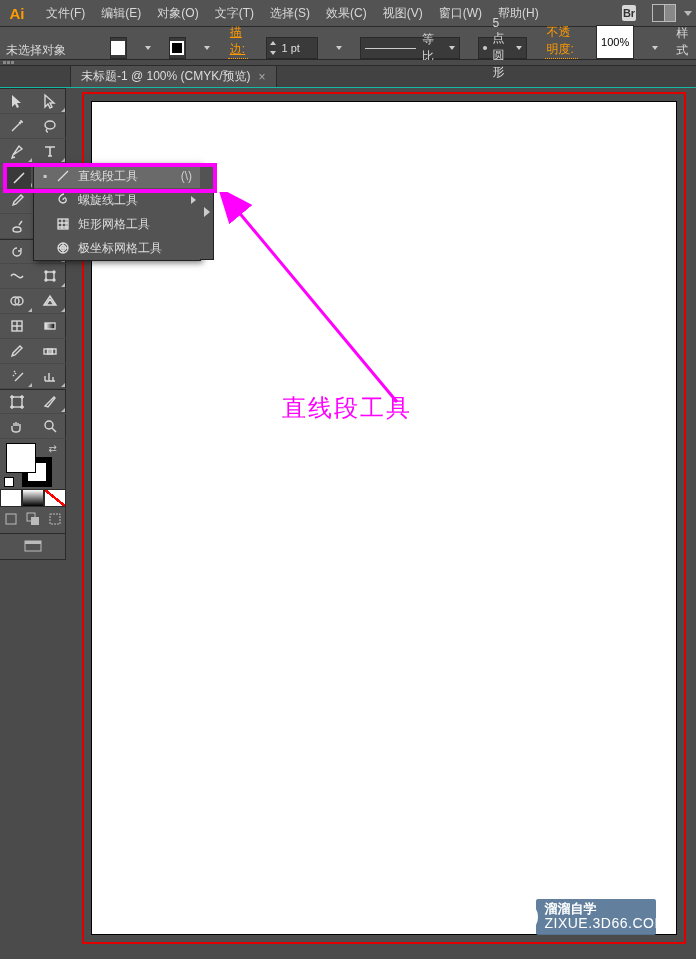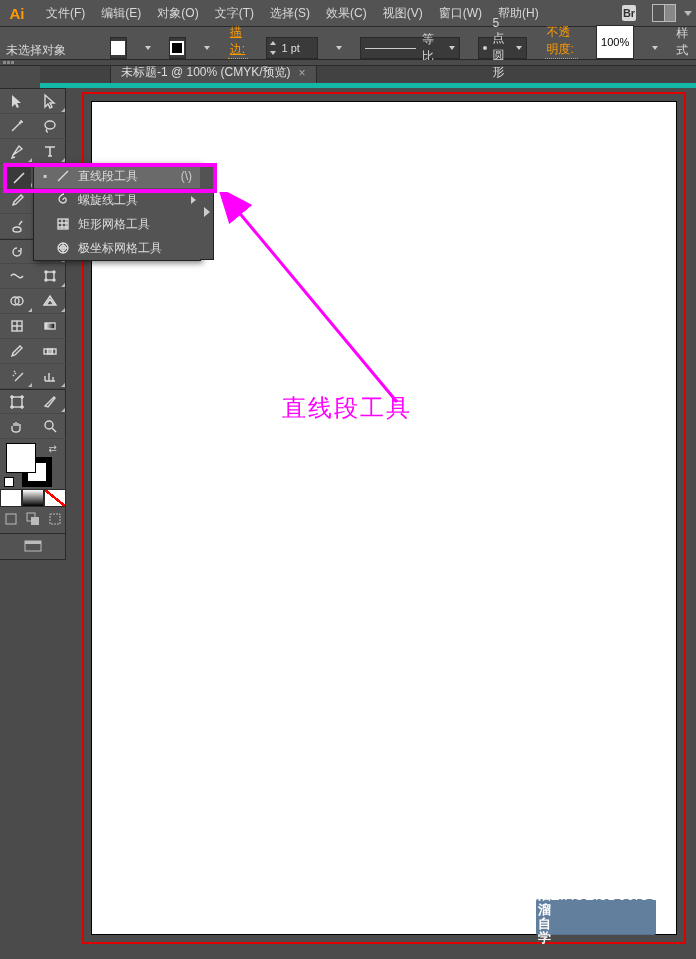--- a/index.html
+++ b/index.html
@@ -37,21 +37,21 @@
   .wide-dd .bullet-sample span{width:4px;height:4px;background:#ccc;border-radius:50%;}
   .opacity-lbl{color:#ff9a00;border-bottom:1px dotted #ff9a00;padding:0 2px;}
   .pct-box{width:46px;height:34px;border:1px solid #2a2a2a;background:#fff;color:#000;display:flex;align-items:center;padding:16px 4px;font-size:11px;}
 
   
   .accent-strip{height:6px;background:#4a4a4a;border-bottom:1px solid #2a2a2a;position:relative;}
   .accent-strip .knob{position:absolute;left:3px;top:1px;width:12px;height:4px;display:flex;gap:1px;}
   .accent-strip .knob span{width:3px;height:3px;background:#888;}
 
   
-  .tabrow{height:22px;background:#424242;display:flex;align-items:flex-end;padding-left:70px;border-bottom:5px solid #14b8a6;margin-left:40px;}
+  .tabrow{height:22px;background:#424242;display:flex;align-items:flex-end;padding-left:70px;border-bottom:1px solid #14b8a6;}
   .tab{height:22px;background:#4f4f4f;border:1px solid #2a2a2a;border-bottom:none;padding:0 10px;display:flex;align-items:center;gap:8px;font-size:12px;color:#ddd;}
   .tab .close{color:#aaa;font-size:12px;}
 
   
   .toolbox{position:absolute;left:0;top:88px;width:66px;background:#535353;border:1px solid #2a2a2a;border-left:none;display:flex;flex-direction:column;z-index:5;}
   .tool-grid{display:grid;grid-template-columns:33px 33px;}
   .tool{height:25px;display:flex;align-items:center;justify-content:center;color:#d8d8d8;position:relative;border-bottom:1px solid #494949;}
   .tool.sep-row{border-top:1px solid #2a2a2a;}
   .tool svg{width:16px;height:16px;stroke:#d8d8d8;fill:none;stroke-width:1.4;}
   .tool .corner{position:absolute;right:1px;bottom:1px;width:0;height:0;border-left:4px solid transparent;border-bottom:4px solid #bbb;}
@@ -94,21 +94,21 @@
   .flyout .tear{position:absolute;right:-14px;top:0;bottom:0;width:14px;background:#535353;border:1px solid #222;border-left:none;display:flex;align-items:center;justify-content:center;}
   .flyout .tear .tri{width:0;height:0;border-top:5px solid transparent;border-bottom:5px solid transparent;border-left:6px solid #ccc;}
   
   .tool-line-active{position:absolute;left:4px;top:4px;width:24px;height:22px;background:#3a3a3a;display:flex;align-items:center;justify-content:center;z-index:21;}
   .tool-line-active svg{width:16px;height:16px;stroke:#ddd;fill:none;stroke-width:1.6;}
 
   
   .watermark{position:absolute;right:40px;bottom:24px;width:120px;height:36px;background:#5a7a99;color:#fff;display:flex;align-items:center;justify-content:center;gap:6px;border-radius:2px;font-size:12px;opacity:.95;z-index:15;}
   .watermark .play{width:22px;height:22px;border:2px solid #fff;border-radius:50%;display:flex;align-items:center;justify-content:center;}
   .watermark .play .tri{width:0;height:0;border-top:5px solid transparent;border-bottom:5px solid transparent;border-left:7px solid #fff;margin-left:2px;}
-  .watermark .txt{display:flex;flex-direction:row;line-height:1.1;}
+  .watermark .txt{display:flex;flex-direction:column;line-height:1.1;}
   .watermark .txt .big{font-size:13px;font-weight:700;}
   .watermark .txt .small{font-size:14px;letter-spacing:.5px;}
 </style>
 </head>
 <body>
 
 <div class="menubar">
   <div class="ai-logo">Ai</div>
   <div class="item">文件(F)</div>
   <div class="item">编辑(E)</div>

